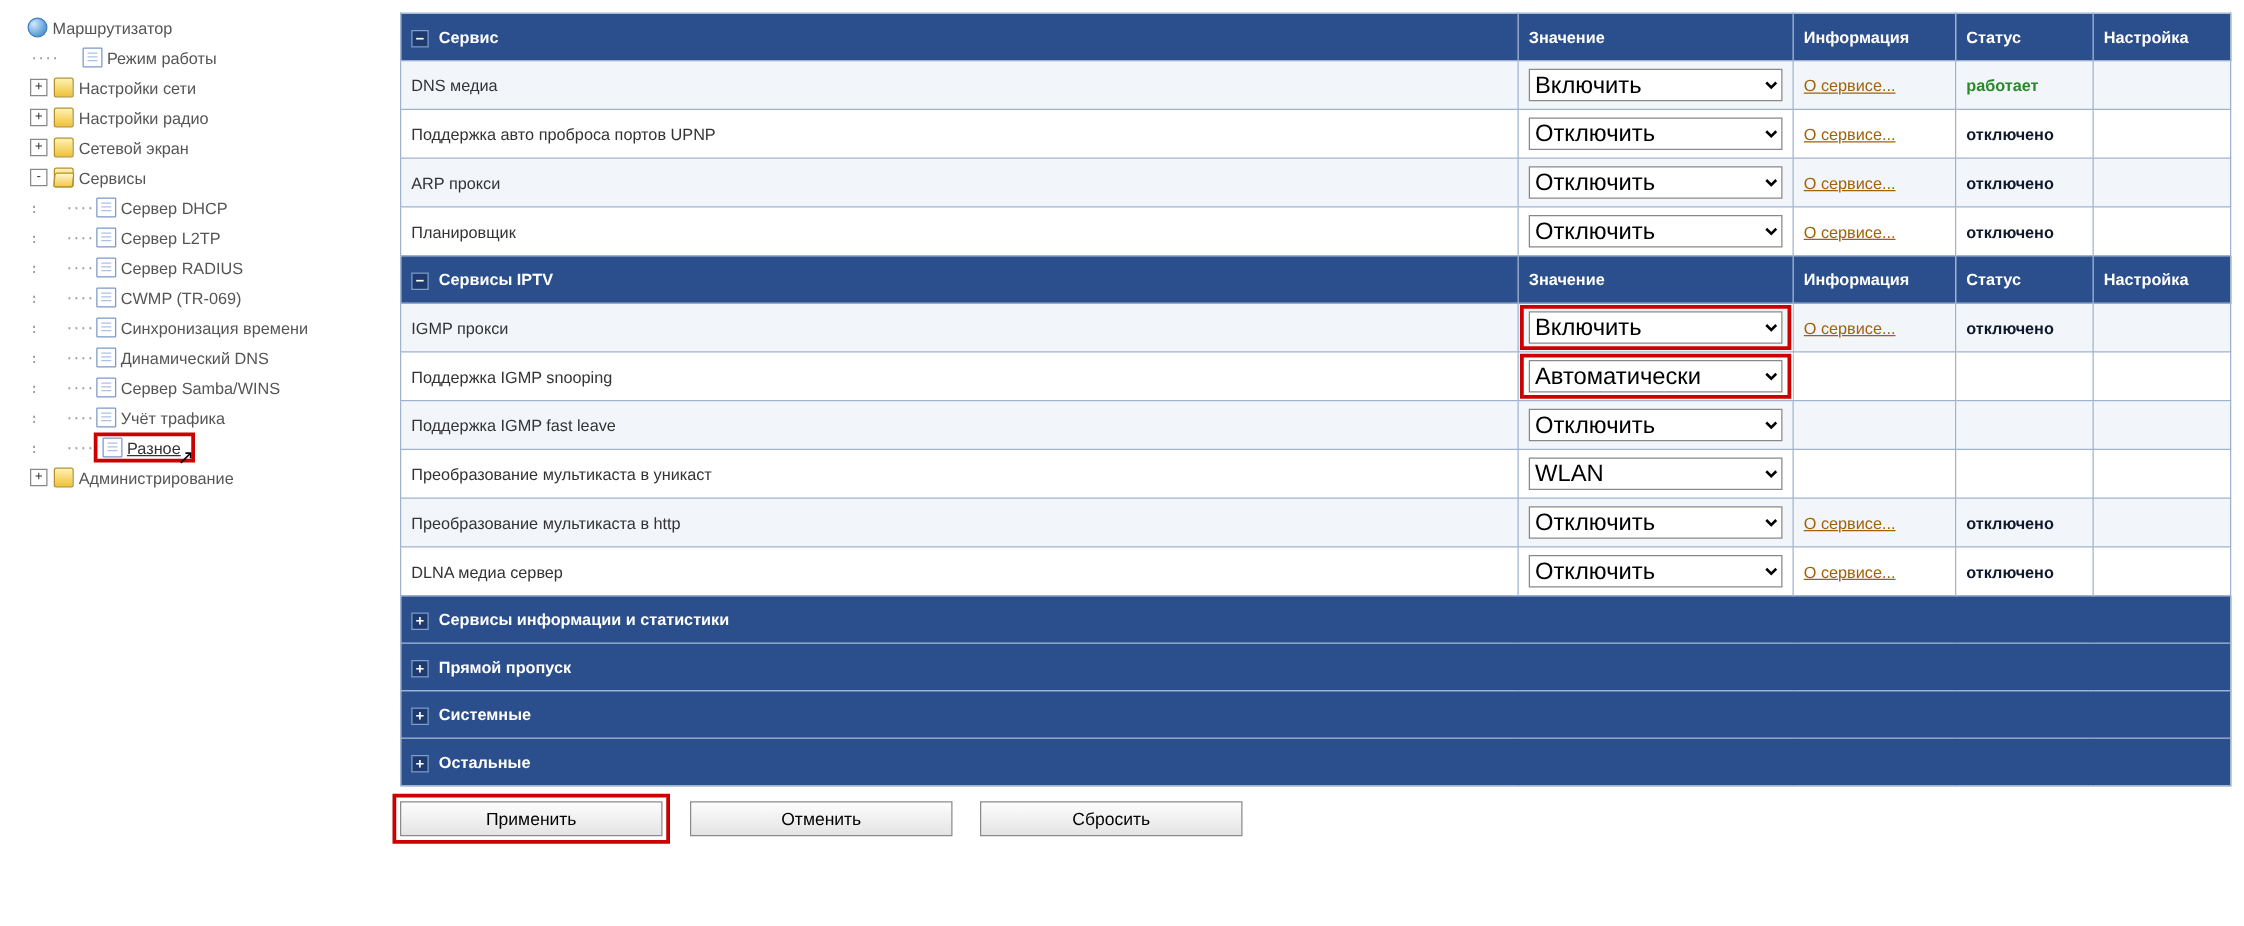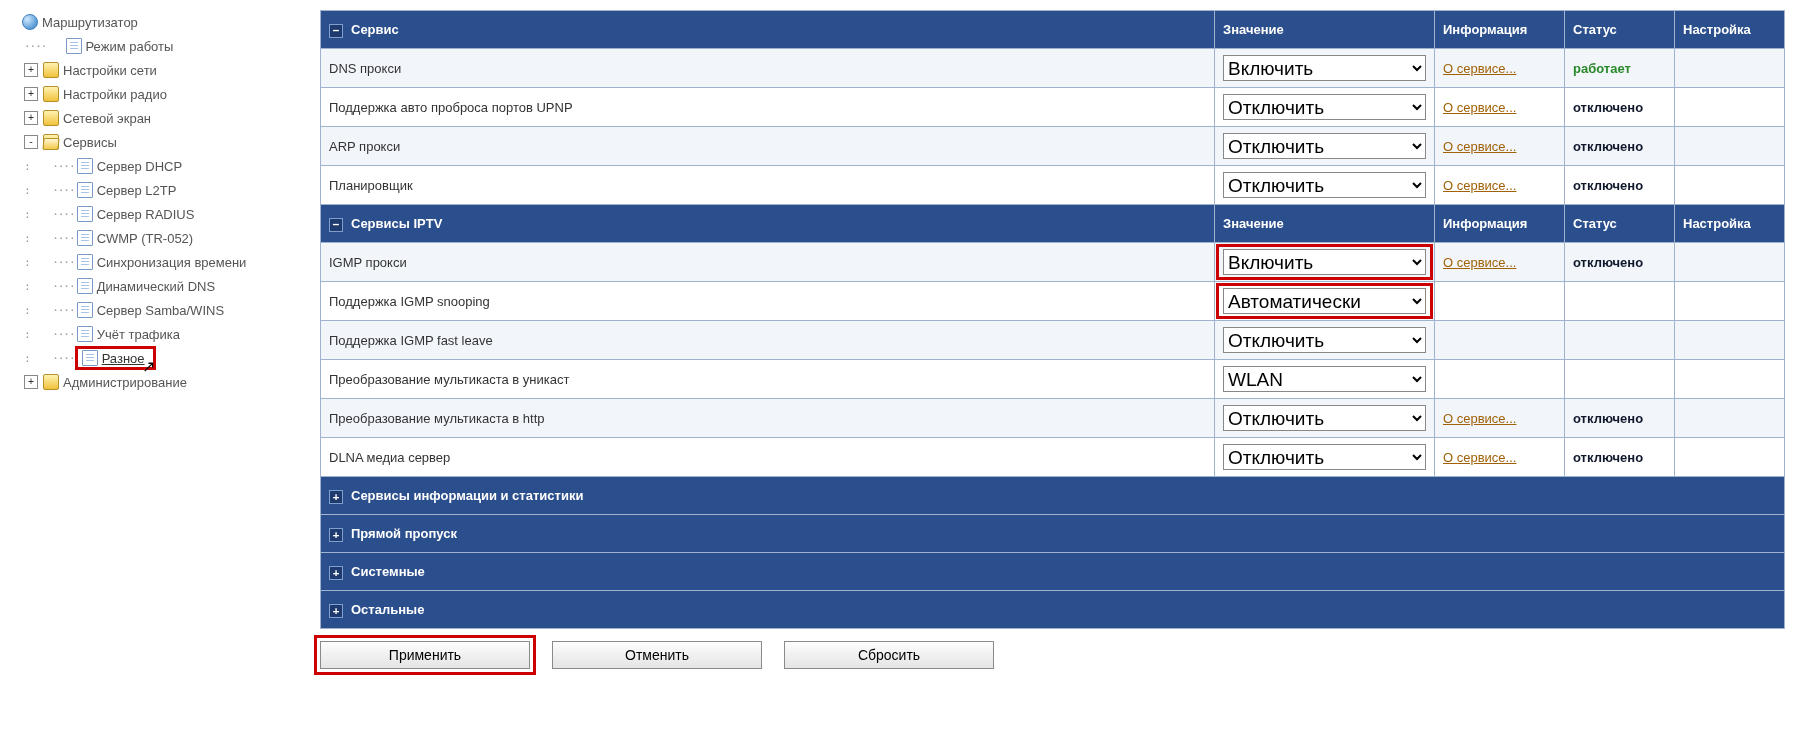--- a/index.html
+++ b/index.html
@@ -256,21 +256,21 @@
         <div class="tree-row" style="padding-left: 4px;">
           <span class="dots" style="white-space: pre;">:    </span>
           <span class="dots">····</span>
           <span class="ic ic-page"></span>
           <span class="tree-label">Сервер RADIUS</span>
         </div>
         <div class="tree-row" style="padding-left: 4px;">
           <span class="dots" style="white-space: pre;">:    </span>
           <span class="dots">····</span>
           <span class="ic ic-page"></span>
-          <span class="tree-label">CWMP (TR-052)</span>
+          <span class="tree-label">CWMP (TR-069)</span>
         </div>
         <div class="tree-row" style="padding-left: 4px;">
           <span class="dots" style="white-space: pre;">:    </span>
           <span class="dots">····</span>
           <span class="ic ic-page"></span>
           <span class="tree-label">Синхронизация времени</span>
         </div>
         <div class="tree-row" style="padding-left: 4px;">
           <span class="dots" style="white-space: pre;">:    </span>
           <span class="dots">····</span>
@@ -319,21 +319,21 @@
       </colgroup>
       <tbody id="tbody">
           <tr class="hdr">
             <th><span class="exp">−</span><span>Сервис</span></th>
             <th>Значение</th>
             <th>Информация</th>
             <th>Статус</th>
             <th>Настройка</th>
           </tr>
           <tr class="row-a">
-            <td>DNS прокси</td>
+            <td>DNS медиа</td>
             <td><select class="val"><option>Включить</option></select></td>
             <td><span class="info-link">О сервисе...</span></td>
             <td><span class="st-on">работает</span></td>
             <td></td>
           </tr>
           <tr class="row-b">
             <td>Поддержка авто проброса портов UPNP</td>
             <td><select class="val"><option>Отключить</option></select></td>
             <td><span class="info-link">О сервисе...</span></td>
             <td><span class="st-off">отключено</span></td>

